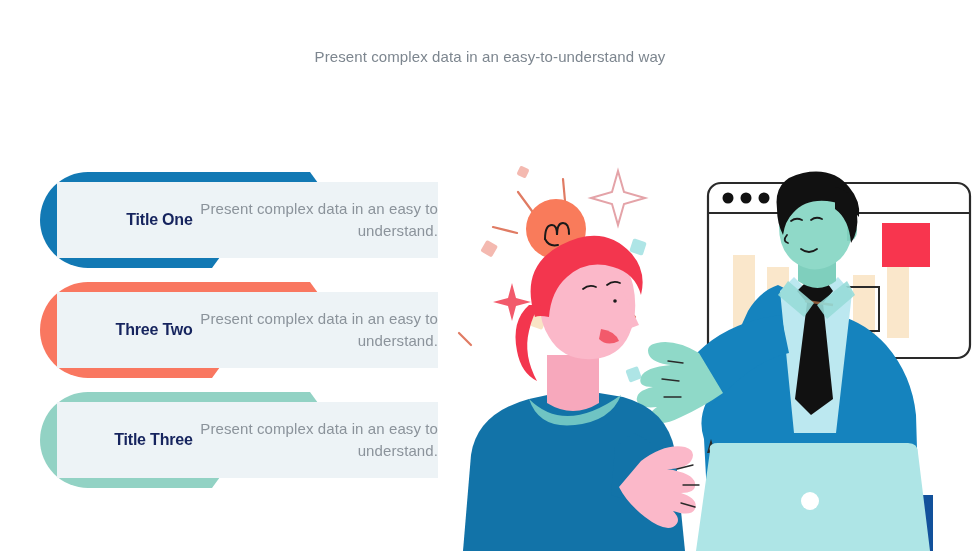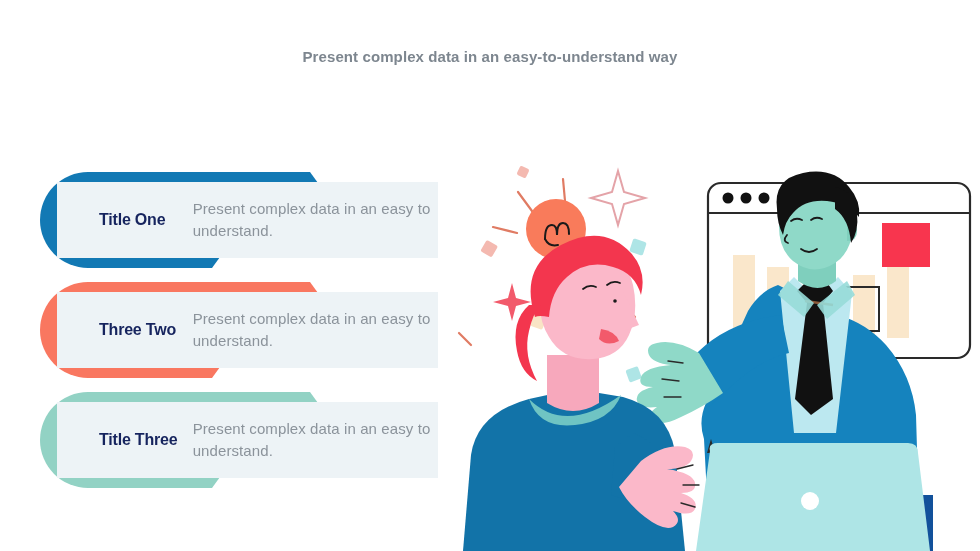--- a/index.html
+++ b/index.html
@@ -12,26 +12,26 @@
   }
   .slide{position:absolute;inset:0;background:#fff;}
 
   
   .header{position:absolute;top:36px;left:0;width:980px;text-align:center;}
   .title{
     font-size:44px;font-weight:bold;color:#1B2A6B;
     letter-spacing:-0.4px;line-height:1.05;margin:0;
   }
   .subtitle{
-    font-size:15px;color:#7D868F;margin:12px 0 0 0;font-weight:bold;
+    font-size:15px;color:#7D868F;margin:12px 0 0 0;font-weight:normal;
     letter-spacing:.1px;
   }
 
   
-  .cards{position:absolute;left:40px;top:172px;width:420px;}
+  .cards{position:absolute;left:40px;top:172px;width:420px;text-align:right;}
   .card-row{position:relative;height:96px;margin-bottom:14px;}
 
   .band{position:absolute;left:0;top:0;width:320px;height:96px;}
   .band .pill{
     position:absolute;left:0;top:0;width:110px;height:96px;
     border-radius:48px 0 0 48px;
   }
   .band .top-bar{
     position:absolute;left:55px;top:0;height:22px;width:215px;
   }

